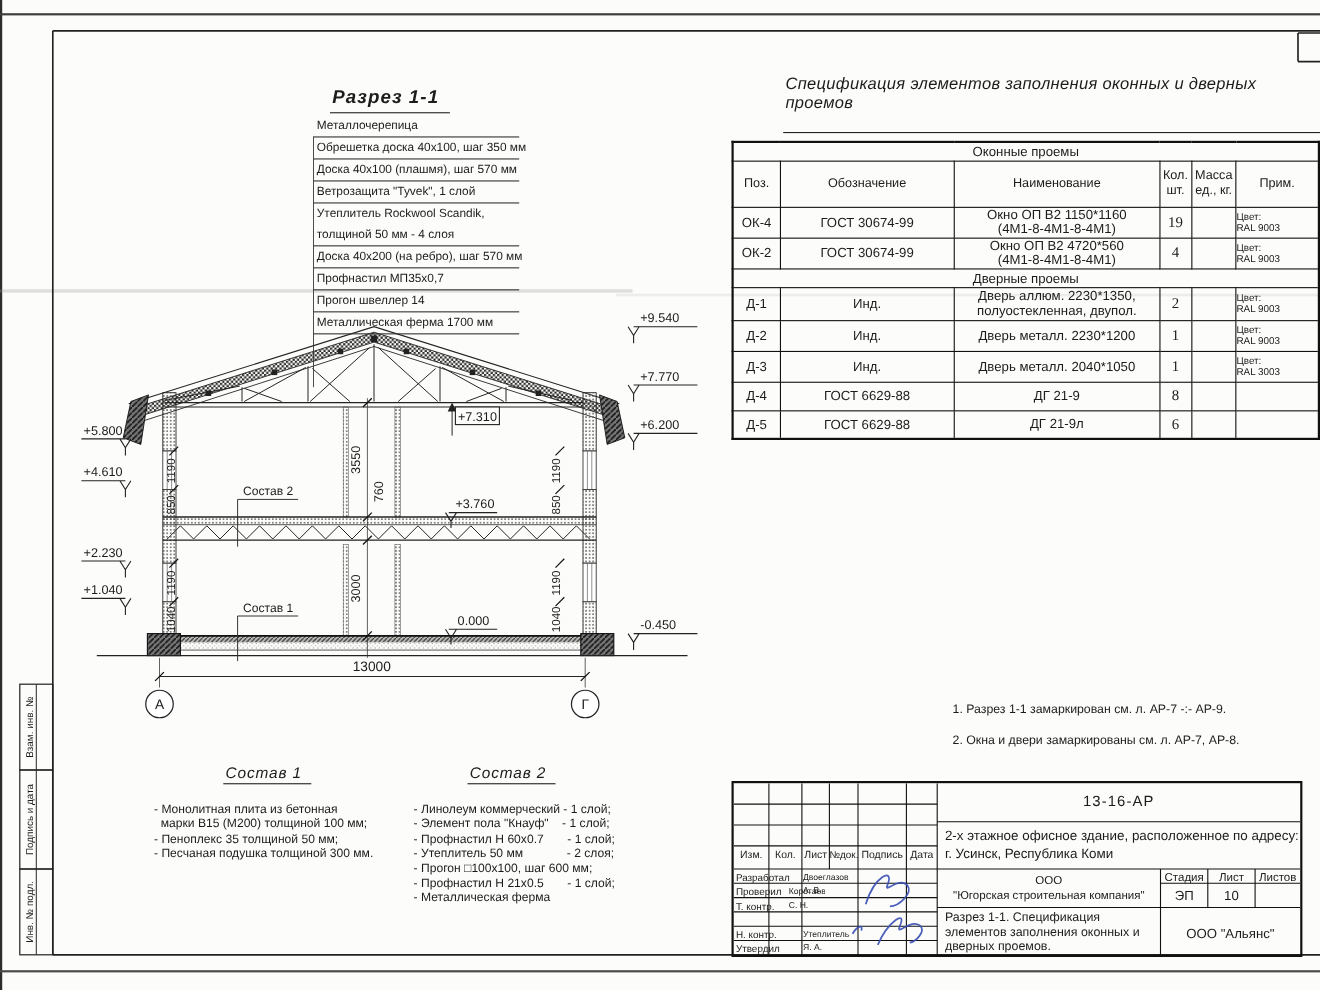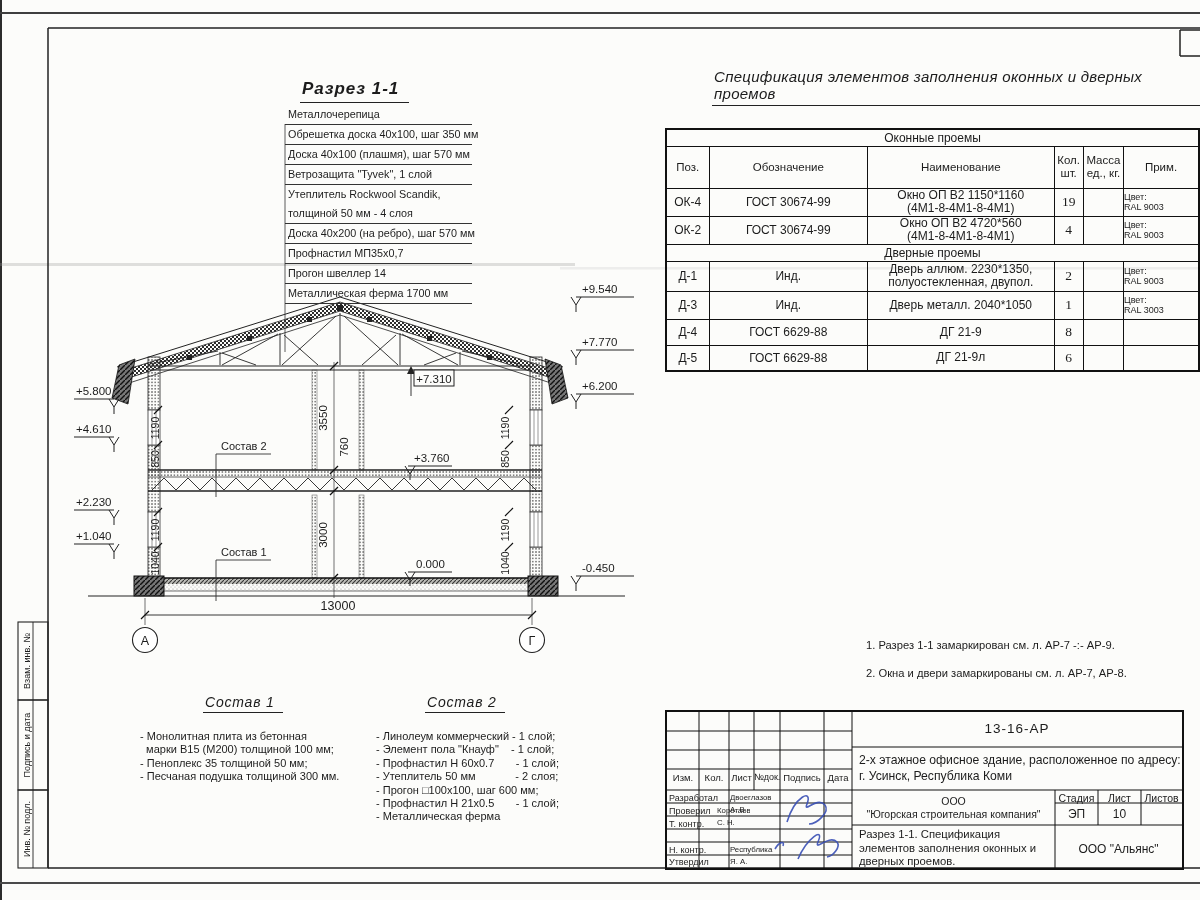--- a/index.html
+++ b/index.html
@@ -3,21 +3,21 @@
 <meta charset="utf-8">
 <style>
   html,body{margin:0;padding:0;background:#e8e8e6;}
   #sheet{position:relative;width:1200px;height:900px;overflow:hidden;background:#fcfcfa;
          font-family:"Liberation Sans",sans-serif;color:#1c1c1c;}
   .abs{position:absolute;}
   svg text{font-family:"Liberation Sans",sans-serif;fill:#1c1c1c;}
   
   .view-title{font-style:italic;font-weight:bold;font-size:17px;border-bottom:1.6px solid #222;
               padding:0 10px 3px 2px;letter-spacing:1px;margin-top:11px;}
-  .spec-title{font-style:italic;font-size:15px;border-bottom:1.3px solid #222;padding:0 6px 3px 2px;
+  .spec-title{font-style:italic;font-size:15px;border-bottom:1.3px solid #222;padding:0 6px 18px 2px;
               letter-spacing:.3px;}
   .comp-title{font-style:italic;font-size:14px;border-bottom:1.4px solid #222;padding:0 8px 2px 2px;
               letter-spacing:.8px;}
   
   .callout{width:187px;font-size:10.8px;}
   .callout div{height:19px;line-height:18px;padding-left:3px;white-space:nowrap;overflow:visible;}
   .callout div.u{border-bottom:1.1px solid #333;}
   
   table.spec{border-collapse:collapse;table-layout:fixed;background:transparent;border:2px solid #111;}
   table.spec td,table.spec th{border:1.2px solid #111;padding:0;font-weight:normal;overflow:hidden;}
@@ -347,20 +347,33 @@
               <div>полуостекленная, двупол.</div>
             </td>
         <td class="cell-qty">2</td>
         <td class="cell-c"></td>
         <td class="cell-note">
               <div>Цвет:</div>
               <div>RAL 9003</div>
             </td>
       </tr>
       <tr style="height:28px">
+        <td class="cell-c">Д-2</td>
+        <td class="cell-c">Инд.</td>
+        <td class="cell-name">
+              <div>Дверь металл. 2230*1200</div>
+            </td>
+        <td class="cell-qty">1</td>
+        <td class="cell-c"></td>
+        <td class="cell-note">
+              <div>Цвет:</div>
+              <div>RAL 9003</div>
+            </td>
+      </tr>
+      <tr style="height:28px">
         <td class="cell-c">Д-3</td>
         <td class="cell-c">Инд.</td>
         <td class="cell-name">
               <div>Дверь металл. 2040*1050</div>
             </td>
         <td class="cell-qty">1</td>
         <td class="cell-c"></td>
         <td class="cell-note">
               <div>Цвет:</div>
               <div>RAL 3003</div>
@@ -435,21 +448,21 @@
     <div class="tb-txt" style="left:87px;top:60px;width:26px;text-align:center;font-size:9px;">№док.</div>
     <div class="tb-txt" style="left:113px;top:60px;width:44px;text-align:center;font-size:9.5px;">Подпись</div>
     <div class="tb-txt" style="left:157px;top:60px;width:28px;text-align:center;font-size:9.5px;">Дата</div>
 
     <div class="tb-txt" style="left:2px;top:80px;width:60px;font-size:9px;line-height:12px;">Разработал</div>
     <div class="tb-txt" style="left:63px;top:80px;width:50px;font-size:7.8px;line-height:12px;">Двоеглазов А. В.</div>
     <div class="tb-txt" style="left:2px;top:93px;width:60px;font-size:9px;line-height:12px;">Проверил</div>
     <div class="tb-txt" style="left:50px;top:93px;width:33px;font-size:7.8px;line-height:12px;">Коротаев С. Н.</div>
     <div class="tb-txt" style="left:2px;top:106px;width:60px;font-size:9px;line-height:12px;">Т. контр.</div>
     <div class="tb-txt" style="left:2px;top:132px;width:60px;font-size:9px;line-height:12px;">Н. контр.</div>
-    <div class="tb-txt" style="left:63px;top:132px;width:50px;font-size:7.8px;line-height:12px;">Республика Я. А.</div>
+    <div class="tb-txt" style="left:63px;top:132px;width:50px;font-size:7.8px;line-height:12px;">Утеплитель Я. А.</div>
     <div class="tb-txt" style="left:2px;top:144px;width:60px;font-size:9px;line-height:12px;">Утвердил</div>
 
     <div class="tb-txt" style="left:185px;top:9px;width:330px;text-align:center;font-size:13.5px;letter-spacing:1px;">13-16-АР</div>
     <div class="tb-txt" style="left:192px;top:40px;width:322px;font-size:12.2px;line-height:16px;white-space:pre-line;">2-х этажное офисное здание, расположенное по адресу:
 г. Усинск, Республика Коми</div>
     <div class="tb-txt" style="left:185px;top:83px;width:203px;text-align:center;font-size:10.5px;line-height:13px;white-space:pre-line;">ООО
 "Югорская строительная компания"</div>
     <div class="tb-txt" style="left:388px;top:80px;width:43px;text-align:center;font-size:10.5px;">Стадия</div>
     <div class="tb-txt" style="left:431px;top:80px;width:43px;text-align:center;font-size:10.5px;">Лист</div>
     <div class="tb-txt" style="left:474px;top:80px;width:41px;text-align:center;font-size:10.5px;">Листов</div>

